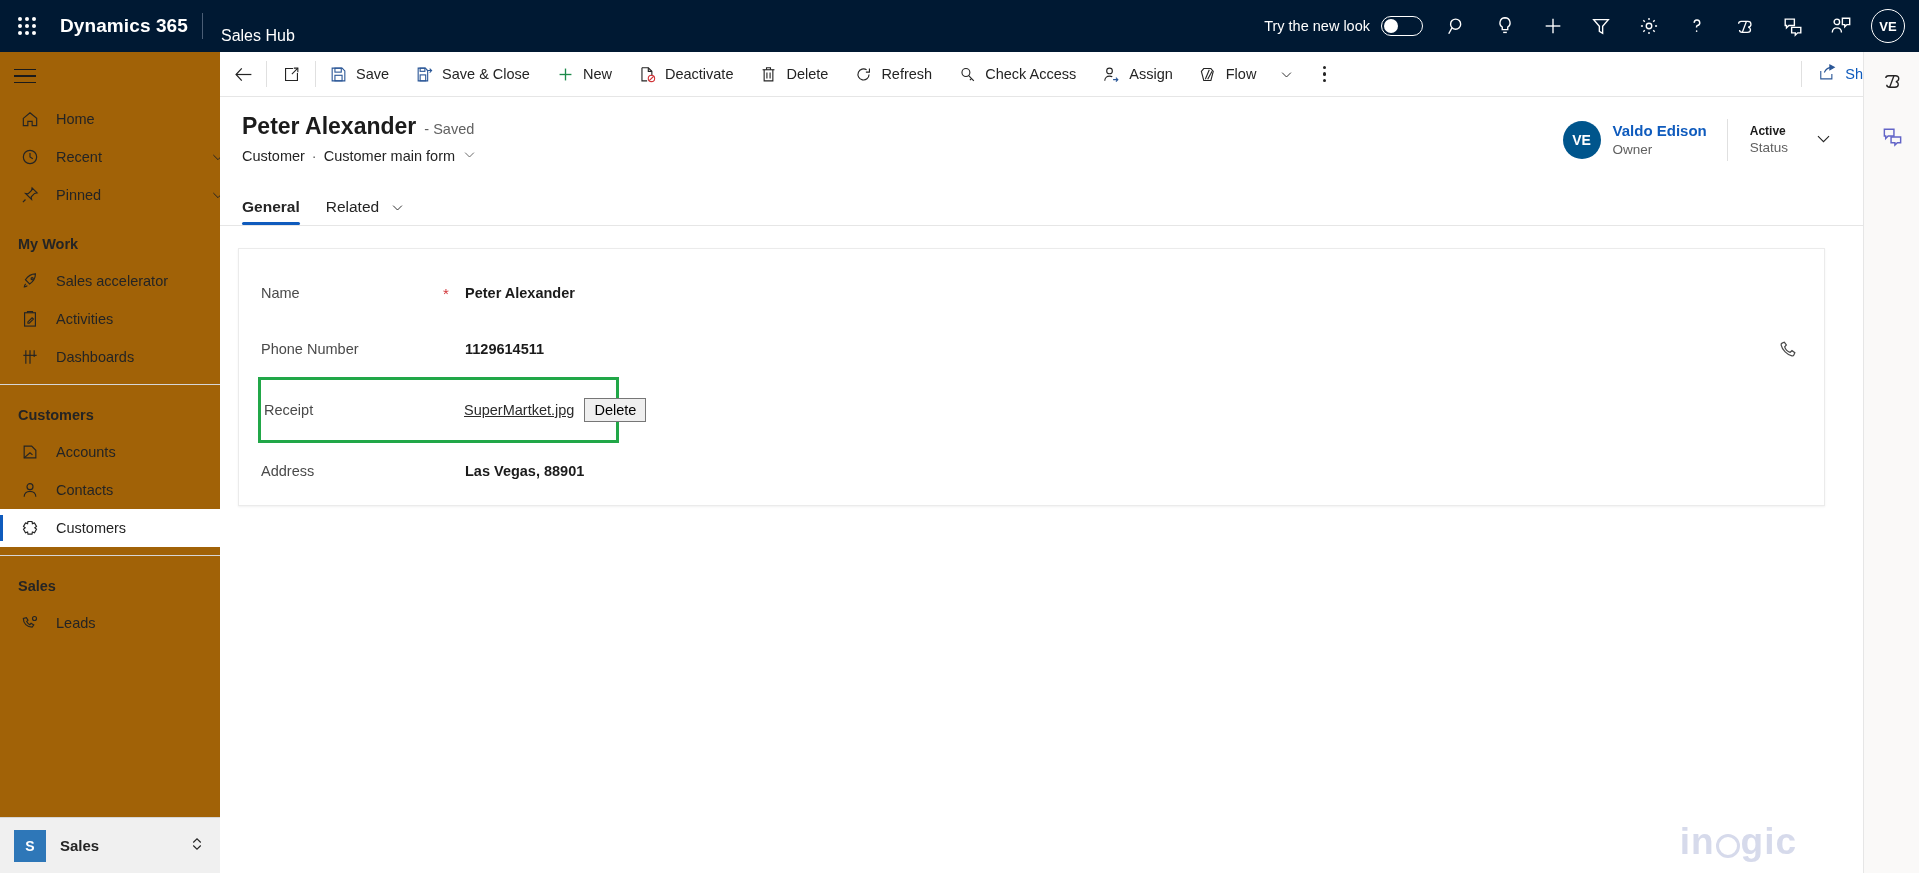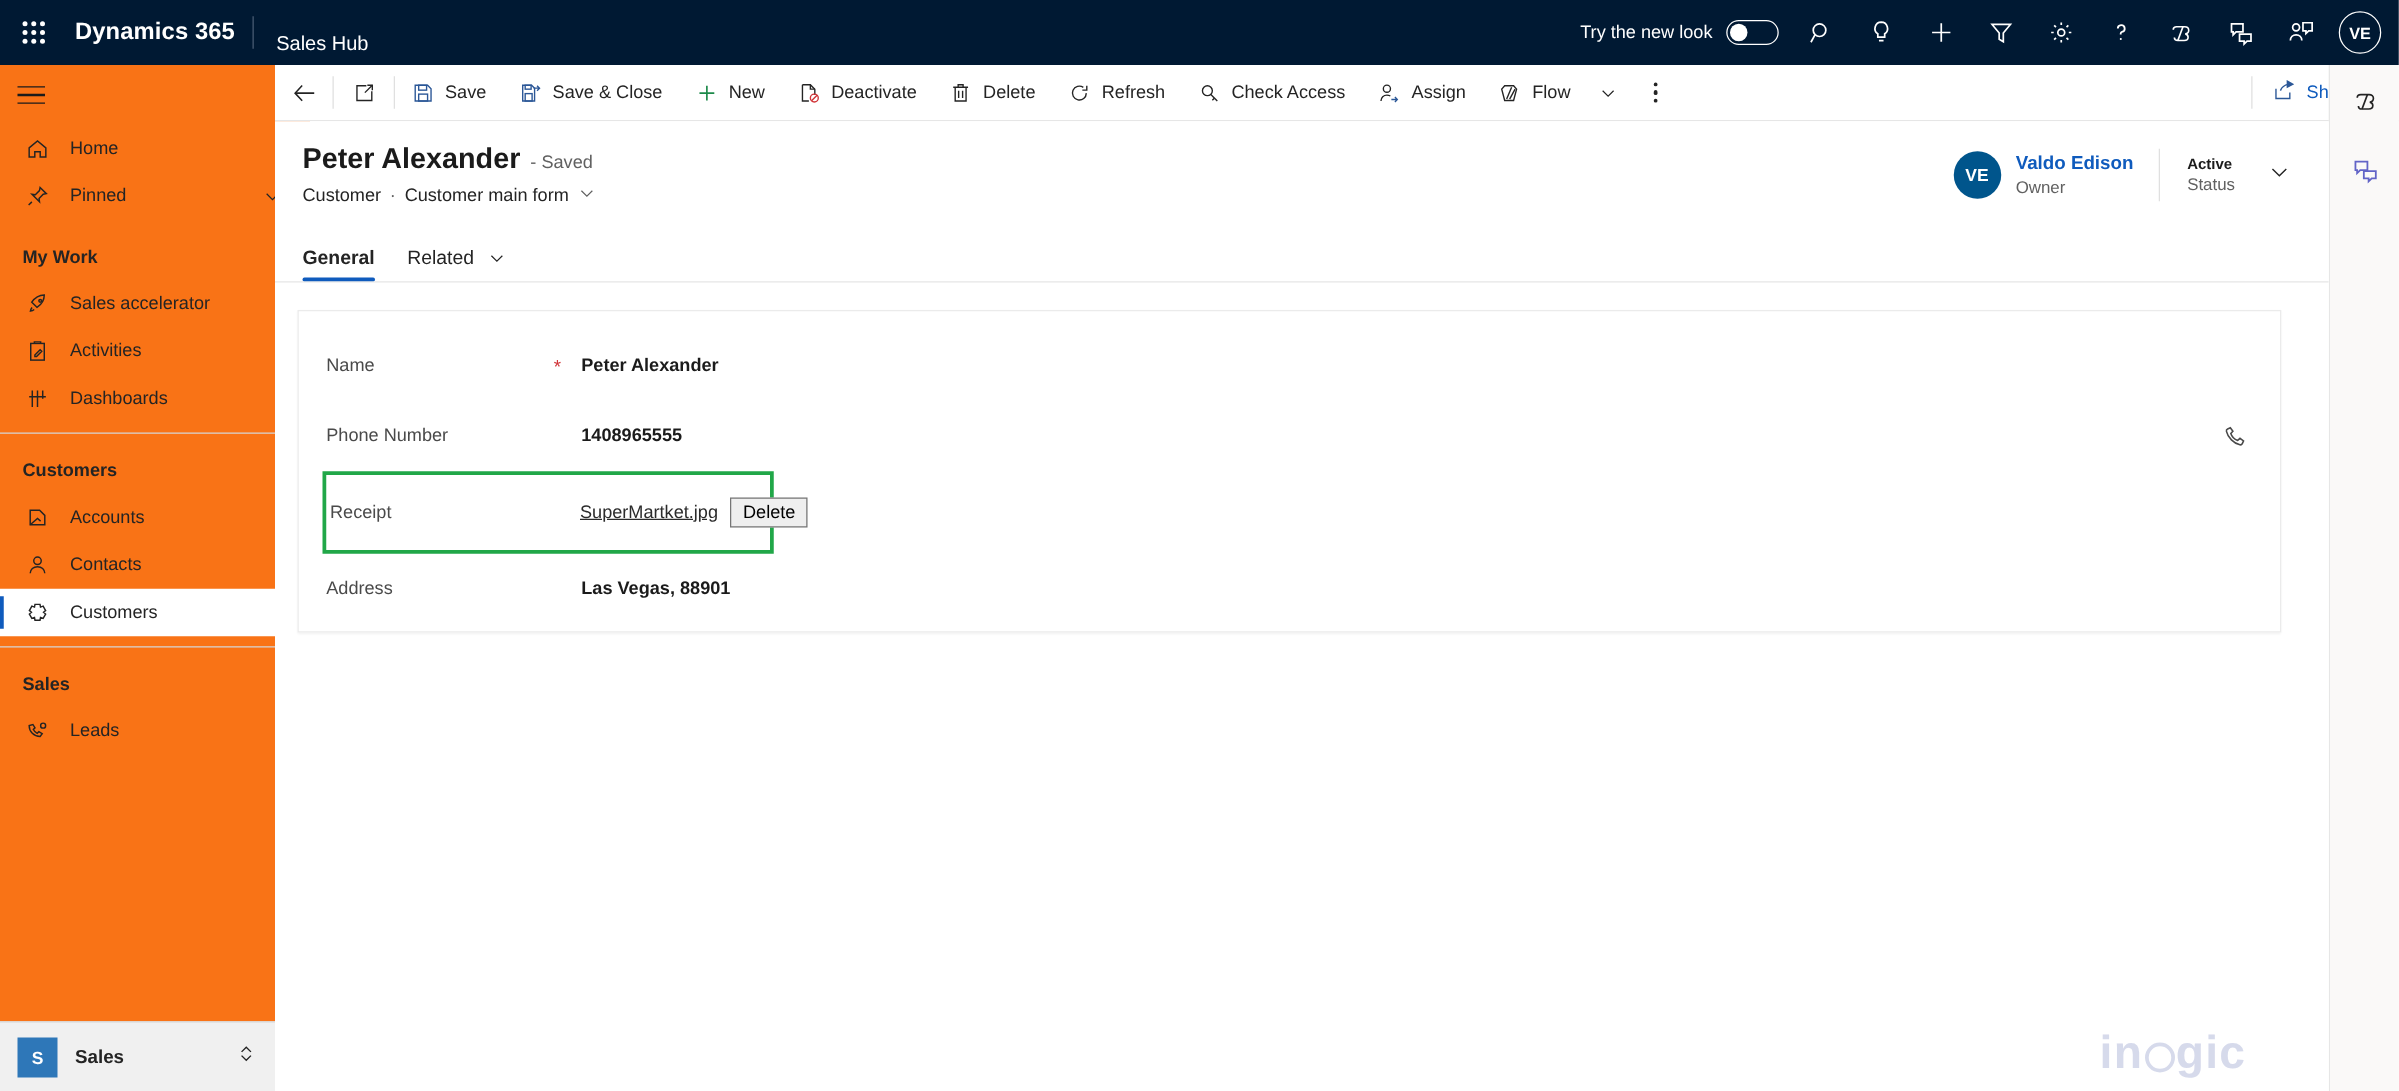--- a/index.html
+++ b/index.html
@@ -61,21 +61,21 @@
     border: 1.5px solid #ffffff;
     display: flex; align-items: center; justify-content: center;
     font-size: 13px; font-weight: 600; margin: 0 14px 0 6px;
     cursor: pointer;
   }
 
   
   .leftnav {
     position: absolute; top: 52px; left: 0;
     width: 248px; height: 821px;
-    background: #f97316;
+    background: #a16207;
     overflow: hidden;
   }
   .hamburger {
     width: 220px; height: 48px;
     display: flex; align-items: center; padding-left: 14px;
     cursor: pointer;
   }
   .hamburger .bars { width: 22px; }
   .hamburger .bars i { display: block; height: 1.4px; background: #1b1b1b; margin: 5px 0; }
   .nav-list { padding-top: 0px; }
@@ -363,20 +363,34 @@
 
     <div class="nav-item">
       <span class="nicon">
         <svg width="20" height="20" viewBox="0 0 24 24" fill="none" stroke="#242424" stroke-width="1.4">
           <path d="M4 11.2 12 4.5l8 6.7V20h-5.4v-5.2H9.4V20H4z"></path>
         </svg>
       </span>
       <span>Home</span>
     </div>
 
+    <div class="nav-item">
+      <span class="nicon">
+        <svg width="20" height="20" viewBox="0 0 24 24" fill="none" stroke="#242424" stroke-width="1.4">
+          <circle cx="12" cy="12" r="8"></circle>
+            <path d="M12 7.3V12l3.4 2"></path>
+        </svg>
+      </span>
+      <span>Recent</span>
+      <span class="chev">
+        <svg width="16" height="16" viewBox="0 0 24 24" fill="none" stroke="#242424" stroke-width="1.5">
+            <path d="M5 9l7 7 7-7"></path>
+          </svg>
+      </span>
+    </div>
 
     <div class="nav-item">
       <span class="nicon">
         <svg width="20" height="20" viewBox="0 0 24 24" fill="none" stroke="#242424" stroke-width="1.4">
           <path d="M14.5 3.5 20.5 9.5l-3 .6-4 4 .4 3.2-7.2-7.2 3.2.4 4-4z"></path>
             <line x1="6.6" y1="17.4" x2="3.5" y2="20.5"></line>
         </svg>
       </span>
       <span>Pinned</span>
       <span class="chev">
@@ -701,21 +715,21 @@
 
     <div class="field-row">
       <span class="field-label">Name</span>
       <span class="req-star">*</span>
       <span class="field-value">Peter Alexander</span>
     </div>
 
     <div class="field-row">
       <span class="field-label">Phone Number</span>
       <span class="req-star"></span>
-      <span class="field-value">1408965555</span>
+      <span class="field-value">1129614511</span>
       <span class="phone-icon-right">
         <svg width="20" height="20" viewBox="0 0 24 24" fill="none" stroke="#4a4a4a" stroke-width="1.5">
           <path d="M7.5 3.8 10 7.2 8 9.4a10 10 0 0 0 6.6 6.6l2.2-2 3.4 2.5-1.2 2.6c-.4.9-1.4 1.3-2.3 1.1C11 19 5 13 3.8 7.3c-.2-.9.2-1.9 1.1-2.3z"></path>
         </svg>
       </span>
     </div>
 
     <div class="field-row highlighted">
       <span class="field-label">Receipt</span>
       <span class="req-star"></span>

